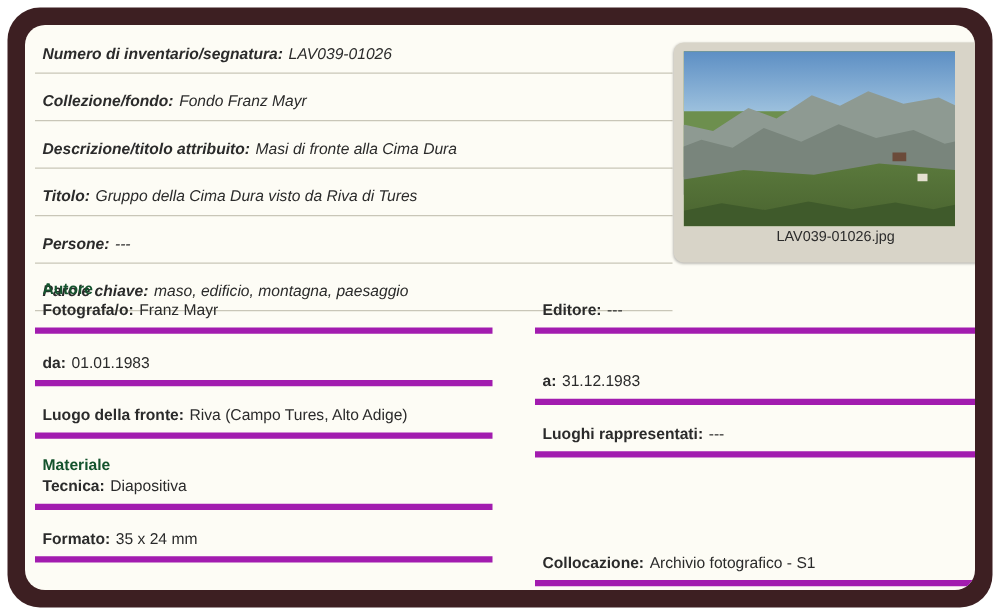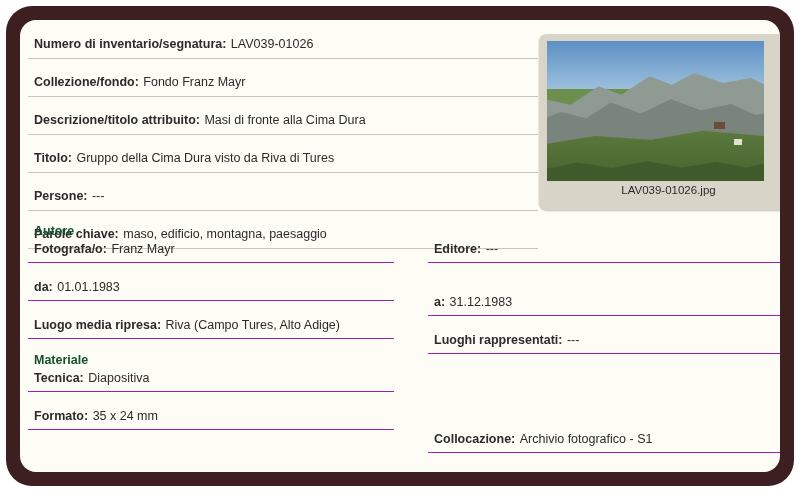--- a/index.html
+++ b/index.html
@@ -34,20 +34,21 @@
     box-sizing: border-box;
     overflow: hidden;
   }
 
   
   .top-fields {
     position: absolute;
     left: 8px;
     top: 14px;
     width: 510px;
+    font-style: italic;
   }
   .field-row {
     position: relative;
     padding: 0 6px 4px 6px;
     border-bottom: 1px solid #c9c6b8;
     margin-bottom: 13px;
     min-height: 20px;
   }
   .flabel {
     font-size: 12.5px;
@@ -140,21 +141,21 @@
 
   .group-head {
     font-size: 12.5px;
     color: #14532d;
     font-weight: bold;
     padding: 0 6px 1px 6px;
   }
   .crow {
     position: relative;
     padding: 0 6px 4px 6px;
-    border-bottom: 1px solid #a21caf;
+    border-bottom: 5px solid #a21caf;
     min-height: 19px;
   }
   .spacer-sm { height: 14px; }
   .spacer-xs { height: 9px; }
   .blank-row {
     padding: 0 6px 4px 6px;
     min-height: 19px;
   }
 </style>
 </head>
@@ -221,21 +222,21 @@
         </div>
 
         <div class="spacer-sm"></div>
         <div class="crow">
           <span class="flabel">da:</span>
           <span class="fvalue">01.01.1983</span>
         </div>
 
         <div class="spacer-sm"></div>
         <div class="crow">
-          <span class="flabel">Luogo media ripresa:</span>
+          <span class="flabel">Luogo della fronte:</span>
           <span class="fvalue">Riva (Campo Tures, Alto Adige)</span>
         </div>
 
         <div class="spacer-sm"></div>
         <div class="group-head">Materiale</div>
         <div class="crow">
           <span class="flabel">Tecnica:</span>
           <span class="fvalue">Diapositiva</span>
         </div>
 

